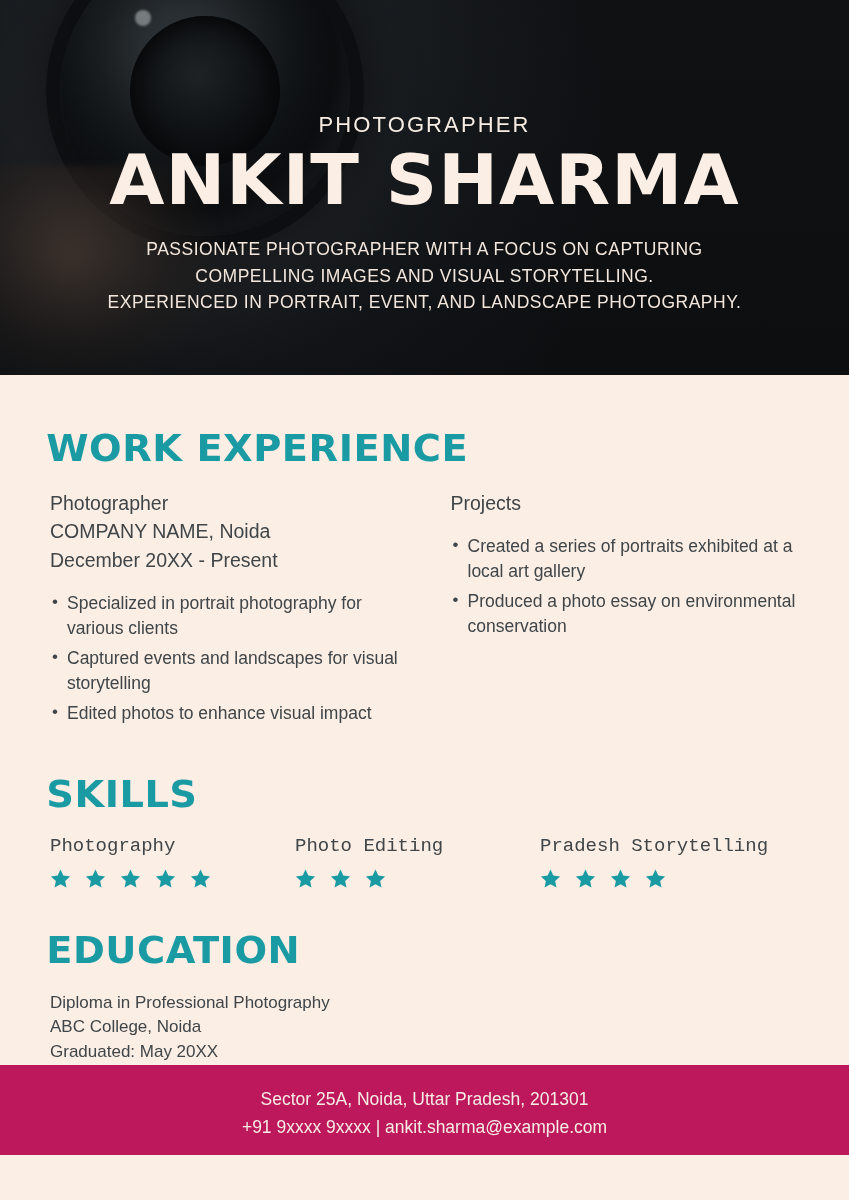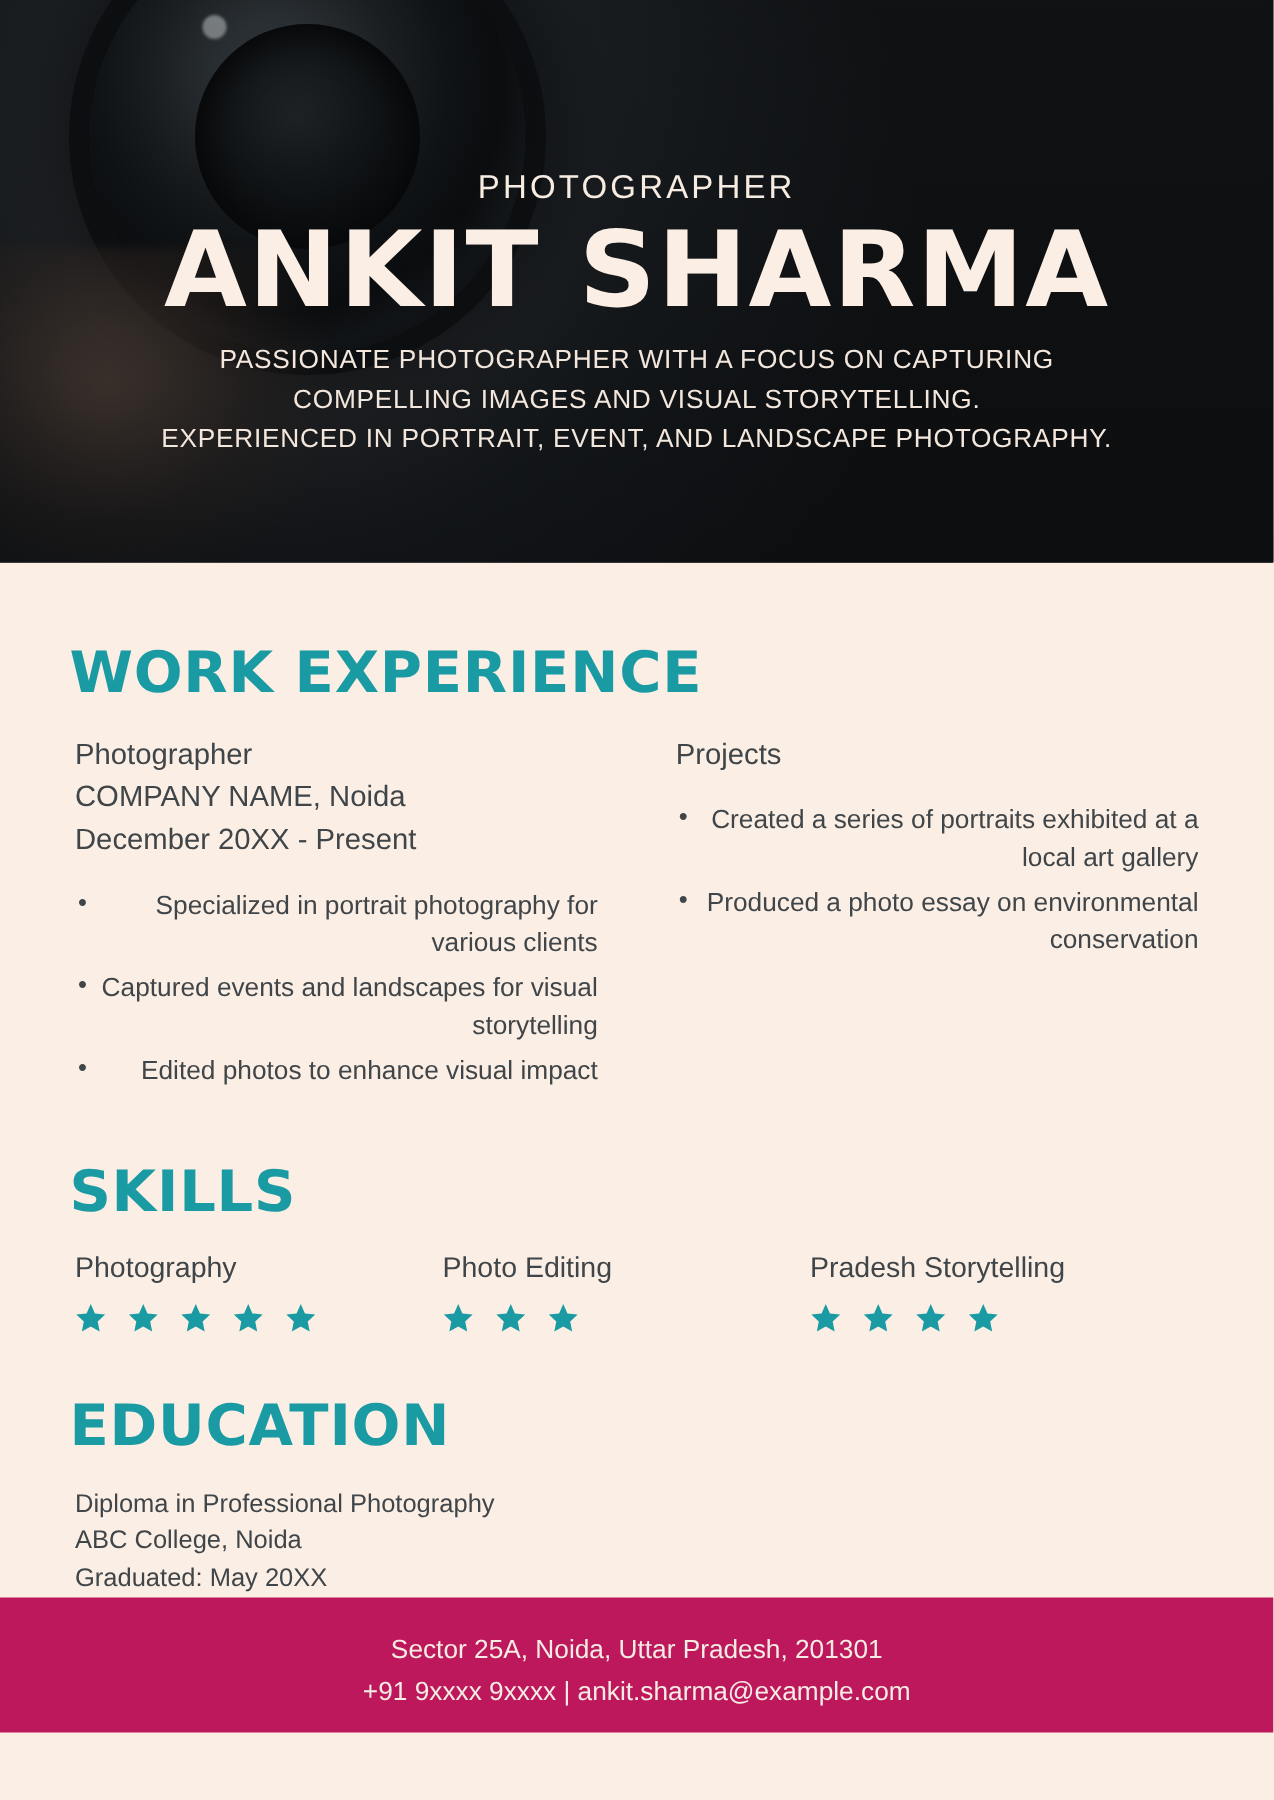--- a/index.html
+++ b/index.html
@@ -95,21 +95,21 @@
     font-size: 70px;
     line-height: 1.03;
     letter-spacing: 1px;
     font-weight: 700;
     margin-top: 6px;
     font-family: "DejaVu Sans", sans-serif;
     transform: scaleX(1.02);
     text-transform: uppercase;
   }
   .summary {
-    margin-top: 10px;
+    margin-top: 20px;
     color: #f3e7dd;
     font-size: 17.5px;
     line-height: 1.52;
     letter-spacing: 0.5px;
     text-transform: uppercase;
   }
 
   
   .content {
     flex: 1 1 auto;
@@ -133,21 +133,20 @@
   }
   .col { width: 381px; }
   .job-head {
     color: #3f4548;
     font-size: 19.5px;
     line-height: 1.46;
   }
   .bullets {
     margin-top: 17px;
     list-style: none;
-    text-align: right;
   }
   .bullets li {
     position: relative;
     color: #3f4548;
     font-size: 17.5px;
     line-height: 1.42;
     padding-left: 17px;
     margin-bottom: 5px;
   }
   .bullets li::before {
@@ -162,21 +161,21 @@
     font-size: 19.5px;
     line-height: 1.46;
   }
 
   
   .skills-block { margin-top: 44px; }
   .skills-row {
     display: flex;
     margin-top: 22px;
   }
-  .skill { width: 245px; }
+  .skill { width: 245px; font-family: Liberation Mono, monospace; }
   .skill-name {
     color: #3f4548;
     font-size: 19px;
   }
   .stars {
     margin-top: 11px;
     display: flex;
     gap: 14px;
   }
   .star {

